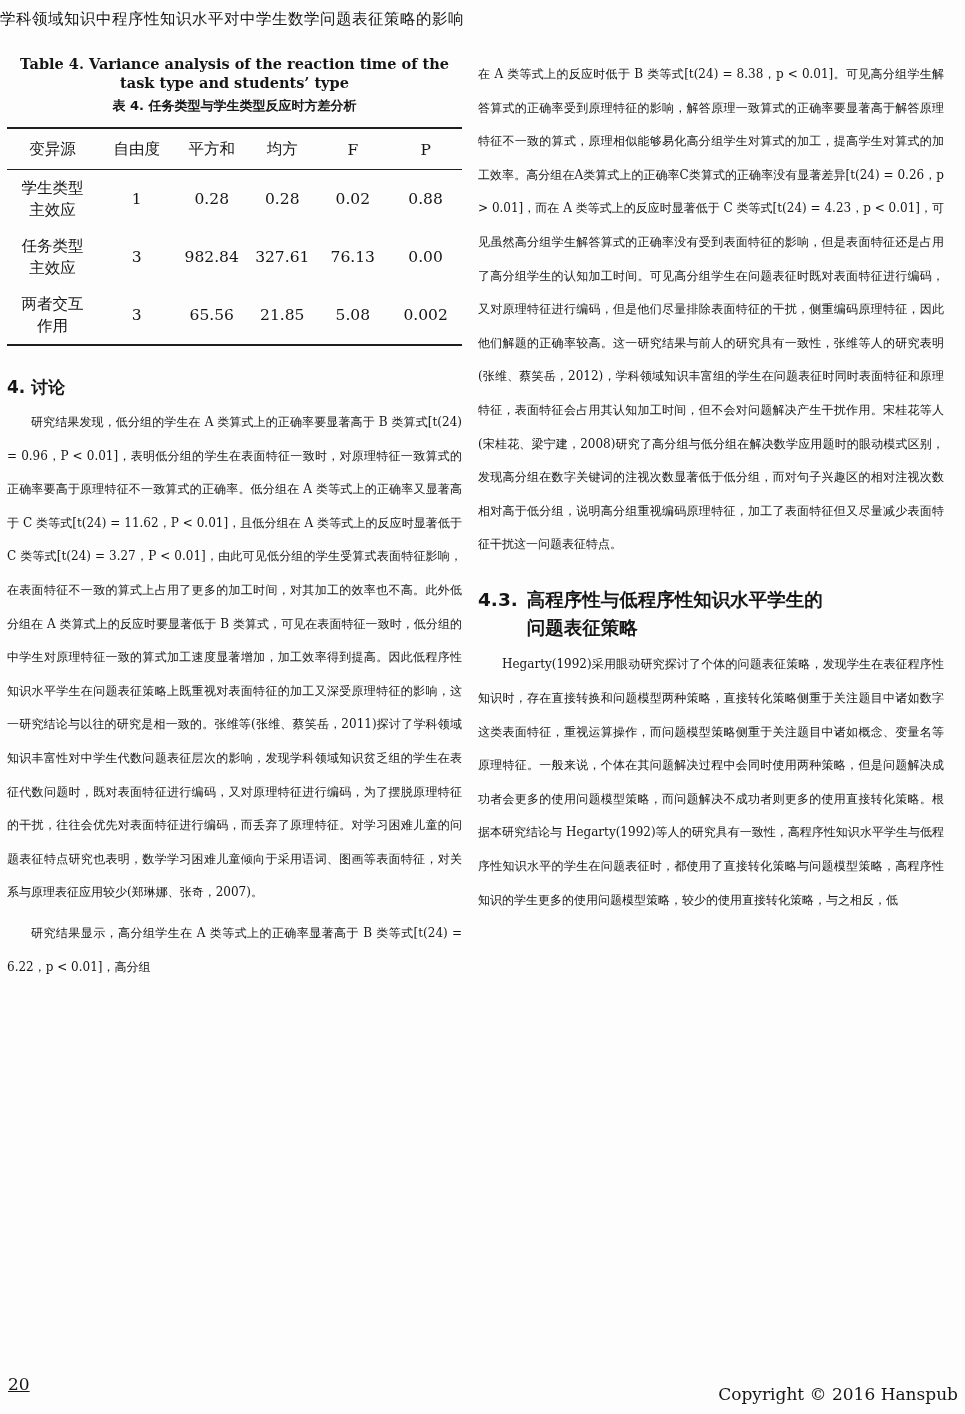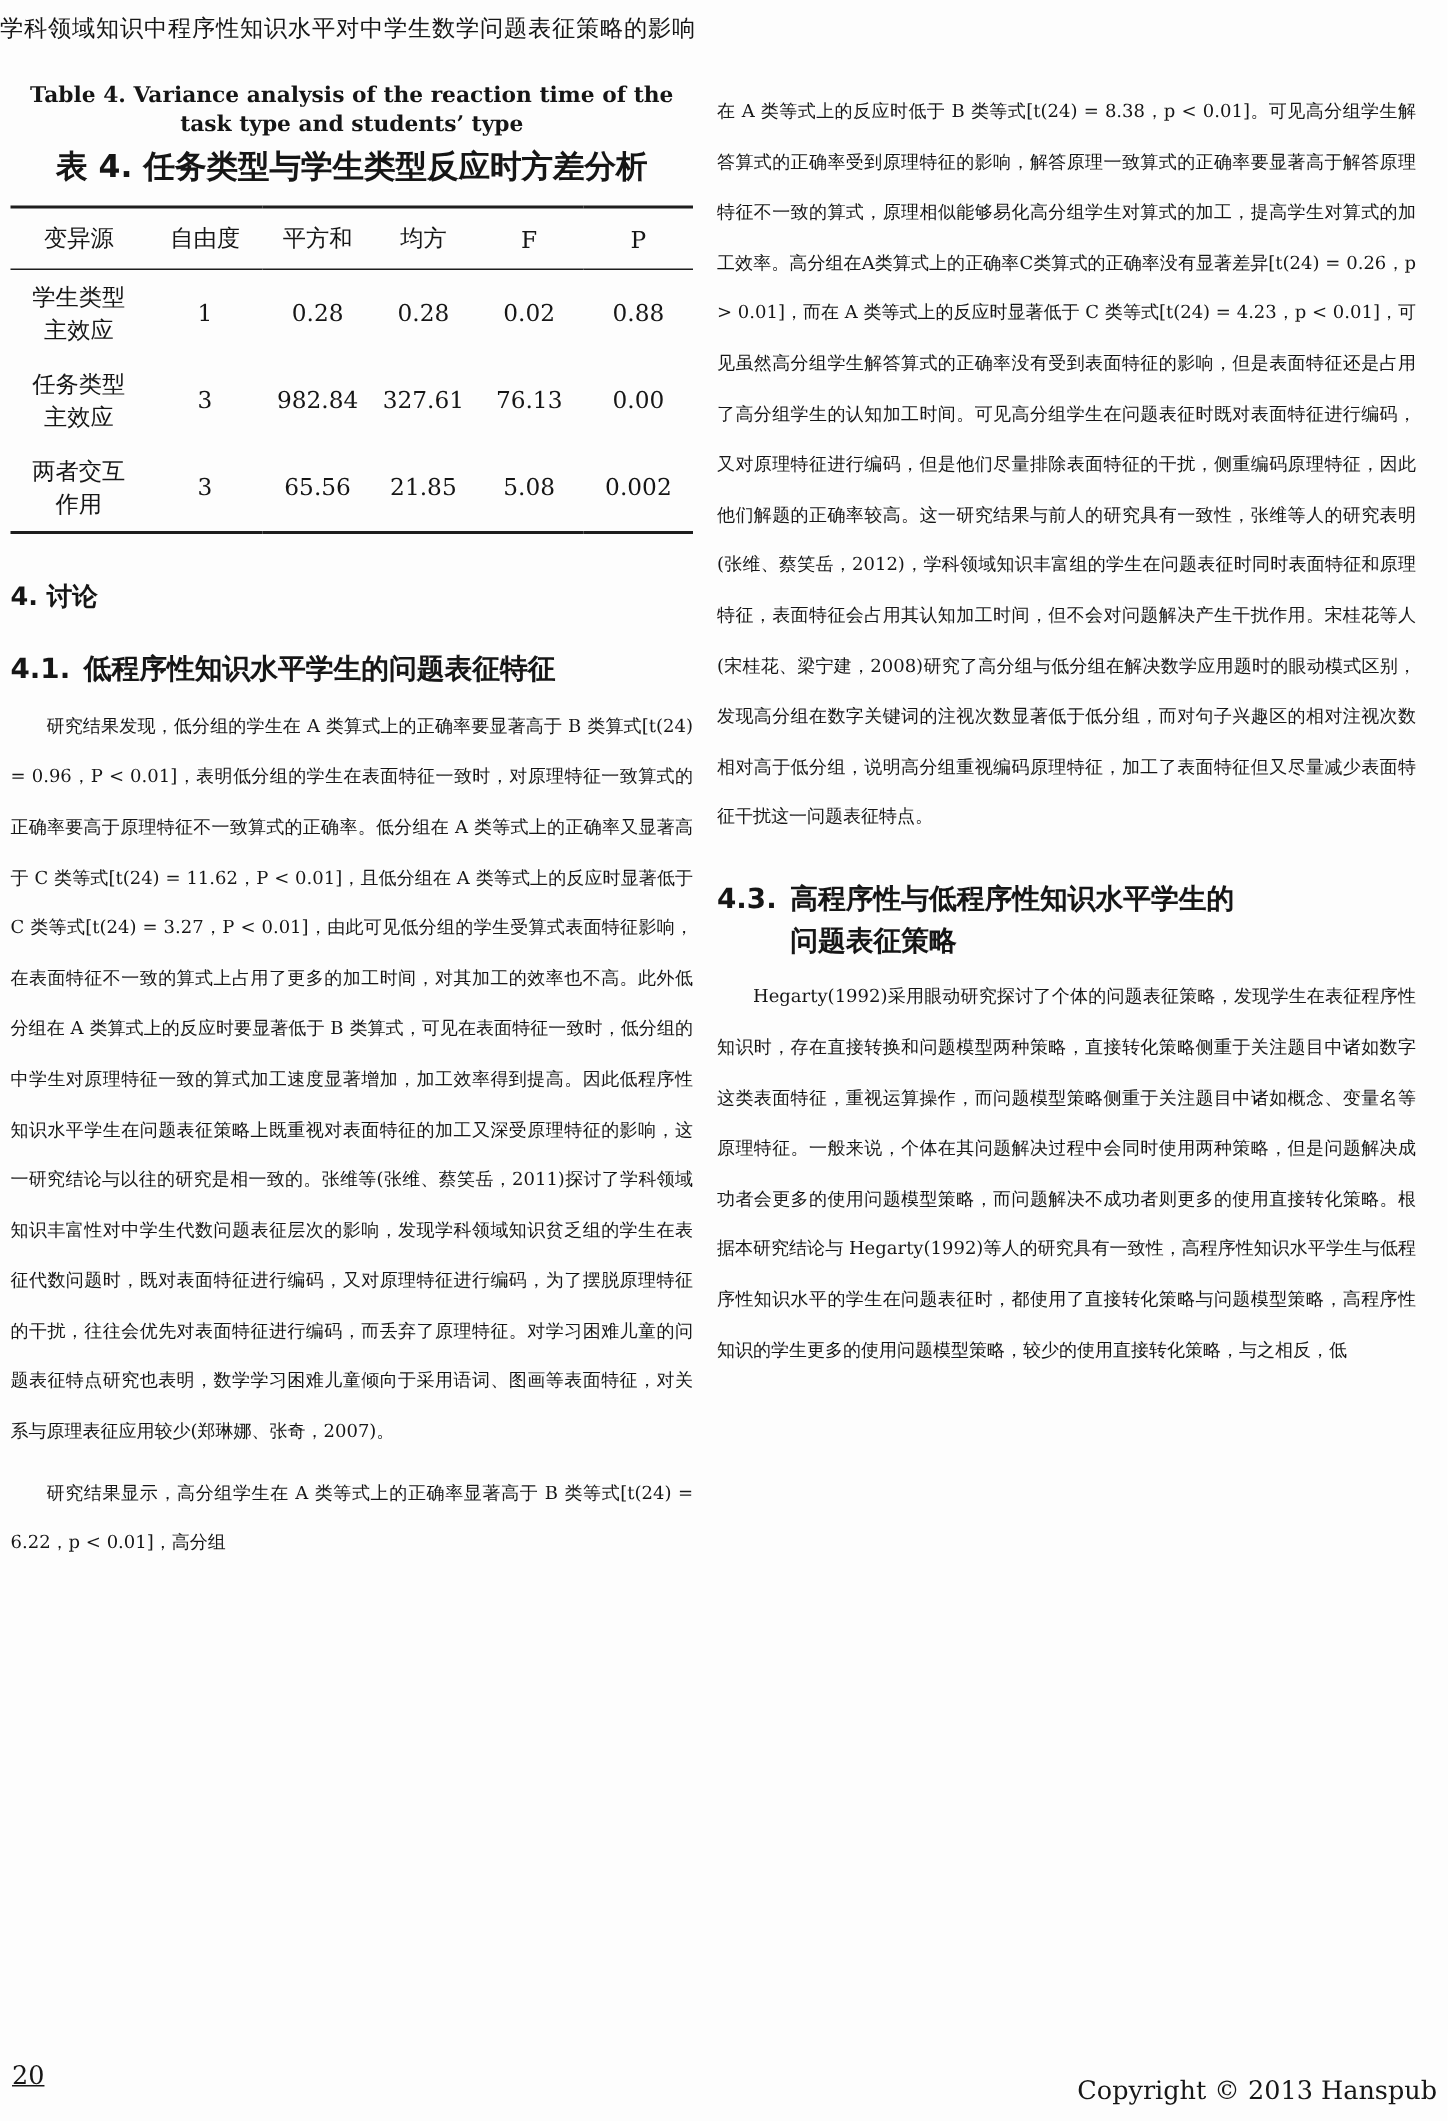--- a/index.html
+++ b/index.html
@@ -24,21 +24,21 @@
     padding: 0 7px;
     margin-top: 24px;
   }
   .col-left { width: 455px; flex: none; }
   .col-right { width: 466px; flex: none; }
 
   
   .caption { text-align: center; font-weight: bold; }
   .caption-en { font-size: 14.5px; line-height: 19px; }
   .caption-zh {
-    font-size: 21px;
+    font-size: 13px;
     margin-top: 5px;
     font-family: "DejaVu Sans", "Liberation Sans", sans-serif;
   }
 
   
   table.anova {
     width: 100%;
     border-collapse: collapse;
     margin-top: 12px;
     font-size: 15.5px;
@@ -171,24 +171,20 @@
             <td>0.002</td>
           </tr>
         </tbody>
       </table>
 
       <div class="h2">
         <span class="h-num2">4.</span>
         <span>讨论</span>
       </div>
 
-      <div class="h3">
-        <span class="h-num">4.1.</span>
-        <span class="h-text">低程序性知识水平学生的问题表征特征</span>
-      </div>
       <p class="body indent">研究结果发现，低分组的学生在 A 类算式上的正确率要显著高于 B 类算式[t(24) = 0.96，P &lt; 0.01]，表明低分组的学生在表面特征一致时，对原理特征一致算式的正确率要高于原理特征不一致算式的正确率。低分组在 A 类等式上的正确率又显著高于 C 类等式[t(24) = 11.62，P &lt; 0.01]，且低分组在 A 类等式上的反应时显著低于 C 类等式[t(24) = 3.27，P &lt; 0.01]，由此可见低分组的学生受算式表面特征影响，在表面特征不一致的算式上占用了更多的加工时间，对其加工的效率也不高。此外低分组在 A 类算式上的反应时要显著低于 B 类算式，可见在表面特征一致时，低分组的中学生对原理特征一致的算式加工速度显著增加，加工效率得到提高。因此低程序性知识水平学生在问题表征策略上既重视对表面特征的加工又深受原理特征的影响，这一研究结论与以往的研究是相一致的。张维等(张维、蔡笑岳，2011)探讨了学科领域知识丰富性对中学生代数问题表征层次的影响，发现学科领域知识贫乏组的学生在表征代数问题时，既对表面特征进行编码，又对原理特征进行编码，为了摆脱原理特征的干扰，往往会优先对表面特征进行编码，而丢弃了原理特征。对学习困难儿童的问题表征特点研究也表明，数学学习困难儿童倾向于采用语词、图画等表面特征，对关系与原理表征应用较少(郑琳娜、张奇，2007)。</p>
 
       <p class="body indent">研究结果显示，高分组学生在 A 类等式上的正确率显著高于 B 类等式[t(24) = 6.22，p &lt; 0.01]，高分组</p>
 
     </div>
 
     <div class="col-right">
 
       <p class="body cont">在 A 类等式上的反应时低于 B 类等式[t(24) = 8.38，p &lt; 0.01]。可见高分组学生解答算式的正确率受到原理特征的影响，解答原理一致算式的正确率要显著高于解答原理特征不一致的算式，原理相似能够易化高分组学生对算式的加工，提高学生对算式的加工效率。高分组在A类算式上的正确率C类算式的正确率没有显著差异[t(24) = 0.26，p &gt; 0.01]，而在 A 类等式上的反应时显著低于 C 类等式[t(24) = 4.23，p &lt; 0.01]，可见虽然高分组学生解答算式的正确率没有受到表面特征的影响，但是表面特征还是占用了高分组学生的认知加工时间。可见高分组学生在问题表征时既对表面特征进行编码，又对原理特征进行编码，但是他们尽量排除表面特征的干扰，侧重编码原理特征，因此他们解题的正确率较高。这一研究结果与前人的研究具有一致性，张维等人的研究表明(张维、蔡笑岳，2012)，学科领域知识丰富组的学生在问题表征时同时表面特征和原理特征，表面特征会占用其认知加工时间，但不会对问题解决产生干扰作用。宋桂花等人(宋桂花、梁宁建，2008)研究了高分组与低分组在解决数学应用题时的眼动模式区别，发现高分组在数字关键词的注视次数显著低于低分组，而对句子兴趣区的相对注视次数相对高于低分组，说明高分组重视编码原理特征，加工了表面特征但又尽量减少表面特征干扰这一问题表征特点。</p>
 
@@ -197,15 +193,15 @@
         <span class="h-text">高程序性与低程序性知识水平学生的
 问题表征策略</span>
       </div>
       <p class="body indent">Hegarty(1992)采用眼动研究探讨了个体的问题表征策略，发现学生在表征程序性知识时，存在直接转换和问题模型两种策略，直接转化策略侧重于关注题目中诸如数字这类表面特征，重视运算操作，而问题模型策略侧重于关注题目中诸如概念、变量名等原理特征。一般来说，个体在其问题解决过程中会同时使用两种策略，但是问题解决成功者会更多的使用问题模型策略，而问题解决不成功者则更多的使用直接转化策略。根据本研究结论与 Hegarty(1992)等人的研究具有一致性，高程序性知识水平学生与低程序性知识水平的学生在问题表征时，都使用了直接转化策略与问题模型策略，高程序性知识的学生更多的使用问题模型策略，较少的使用直接转化策略，与之相反，低</p>
 
     </div>
 
   </div>
 
   <div class="page-num">20</div>
-  <div class="copyright">Copyright © 2013 Hanspub</div>
+  <div class="copyright">Copyright © 2016 Hanspub</div>
 
 </div>
 
 </body></html>

